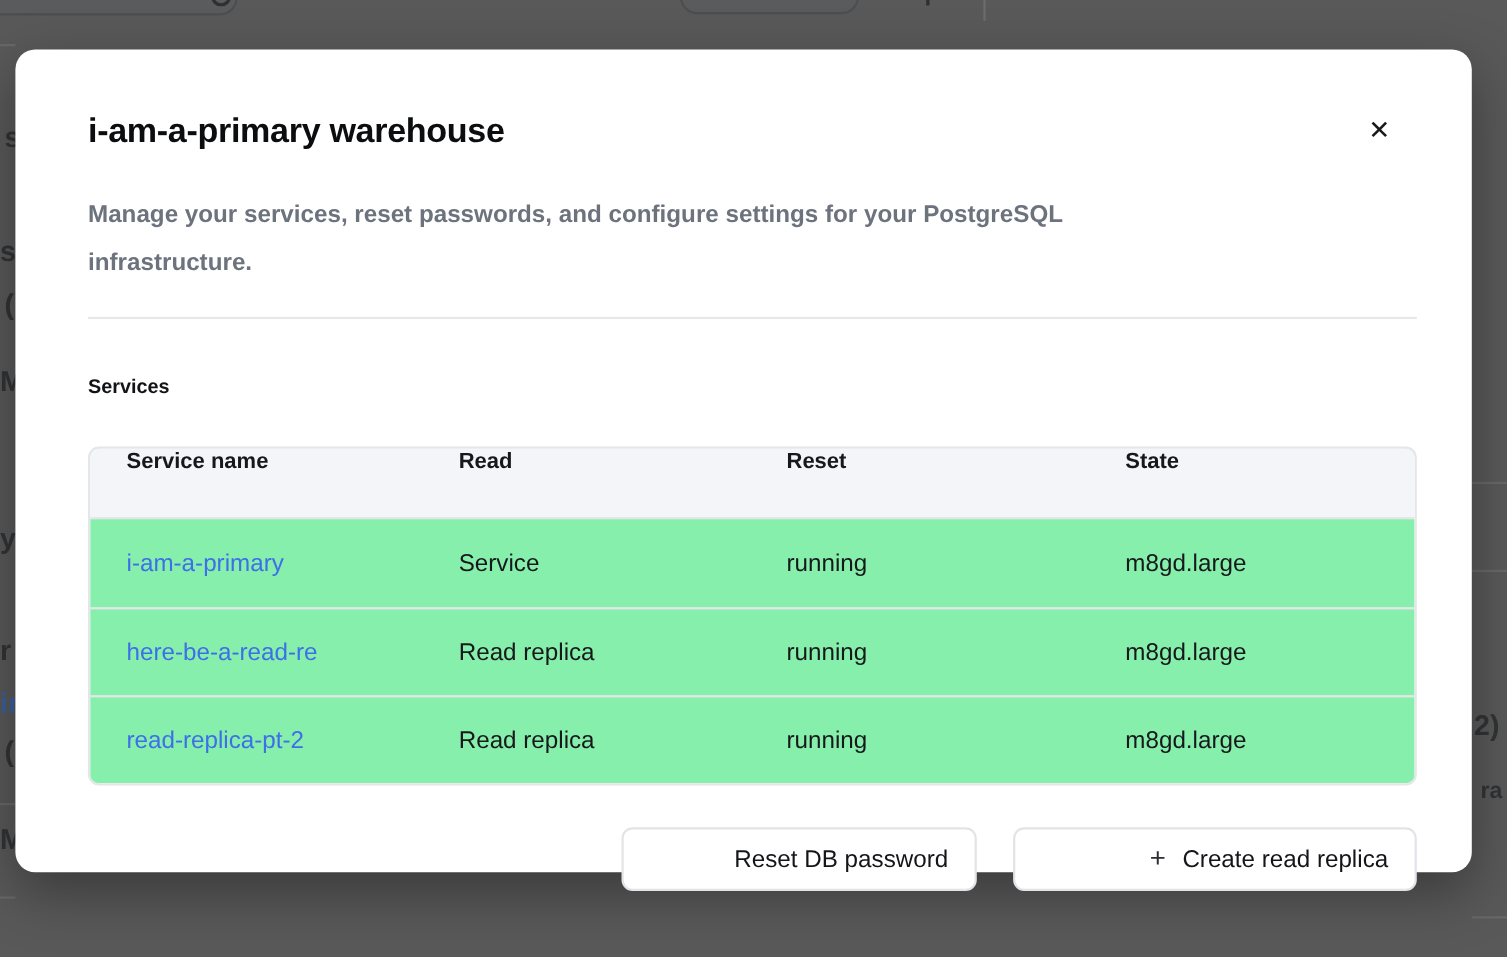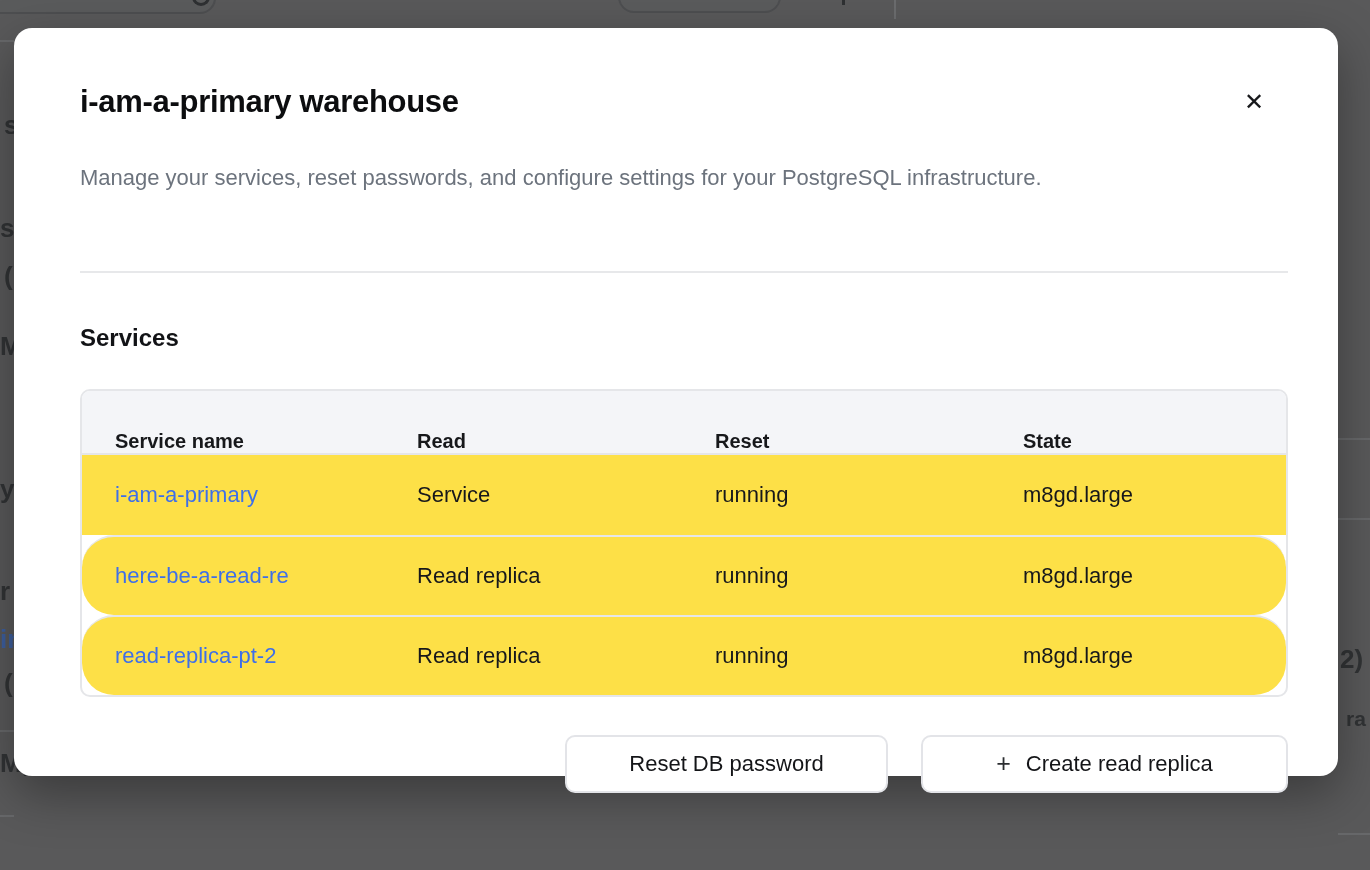--- a/index.html
+++ b/index.html
@@ -25,74 +25,74 @@
   .frag.blue { color:#3d5f9e; }
   .frag.small { font-size:21px; }
   .bg-glyph {
     position:absolute; width:18px; height:9px;
     border:3px solid #2e3032; border-top:none; border-radius:0 0 9px 9px;
   }
   .bg-tick { position:absolute; width:3px; height:5px; background:#2e3032; }
 
   
   .modal {
-    position:absolute; left:14px; top:28px; width:1324px; height:748px;
+    position:absolute; left:14px; top:45px; width:1324px; height:748px;
     background:#ffffff; border-radius:18px;
     box-shadow:0 18px 50px rgba(0,0,0,0.35);
   }
   .modal-title {
     position:absolute; left:66px; top:56px; margin:0;
     font-size:31px; font-weight:700; color:#0c0d0f; letter-spacing:-0.3px;
   }
   .close-btn {
     position:absolute; left:1218px; top:52px; width:44px; height:44px;
     background:transparent; border:none; cursor:pointer; padding:0;
     display:flex; align-items:center; justify-content:center;
   }
   .close-btn span { font-size:24px; color:#17181b; line-height:1; }
   .modal-desc {
     position:absolute; left:66px; top:128px; margin:0; max-width:1030px;
-    font-size:22px; line-height:43px; color:#6c737d; font-weight:400;
+    font-size:22px; line-height:43px; color:#6c737d; font-weight:700;
   }
   .divider {
     position:absolute; left:66px; top:243px; width:1208px; height:2px;
     background:#e7e8ea;
   }
   .services-heading {
     position:absolute; left:66px; top:296px; margin:0;
-    font-size:24px; font-weight:700; color:#121316;
+    font-size:18px; font-weight:700; color:#121316;
   }
 
   
   .table {
     position:absolute; left:66px; top:361px; width:1208px;
     border:2px solid #e5e6e9; border-radius:10px; overflow:hidden;
     background:#fff;
   }
-  .trow { display:flex; align-items:center; height:80px; background:#fde047; }
-  .trow + .trow { border-top:2px solid #e5e6e9;border-radius:32px; }
+  .trow { display:flex; align-items:center; height:80px; background:#86efac; }
+  .trow + .trow { border-top:2px solid #e5e6e9; }
   .thead {
-    display:flex; align-items:flex-end; height:64px; background:#f4f5f8;
+    display:flex; align-items:flex-start; height:64px; background:#f4f5f8;
     border-bottom:2px solid #e5e6e9;
   }
   .td, .th { padding-left:33px; flex:0 0 auto; }
   .c1 { width:302px; } .c2 { width:298px; } .c3 { width:308px; } .c4 { flex:1 1 auto; }
   .th { font-size:20px; font-weight:600; color:#17181b; }
   .td { font-size:22px; color:#17181b; }
   .td.name { padding-right:0; overflow:hidden; }
   .td.name a {
     display:block; white-space:nowrap; overflow:hidden;
     color:#3e6fe9; text-decoration:none; cursor:pointer;
   }
 
   
   .btn {
     position:absolute; top:707px; height:58px; background:#ffffff;
     border:2px solid #e3e4e8; border-radius:10px; cursor:pointer;
-    display:flex; align-items:center; justify-content:center;
+    display:flex; align-items:center; justify-content:flex-end;
     font-family:inherit; font-size:22px; color:#141518; padding:0 24px;
   }
   .btn-reset { left:551px; width:323px; }
   .btn-create { left:907px; width:367px; }
   .plus { font-size:25px; font-weight:400; color:#2b2d30; margin-right:15px; position:relative; top:-1px; }
 </style>
 </head>
 <body>
 
 <div class="stage">

